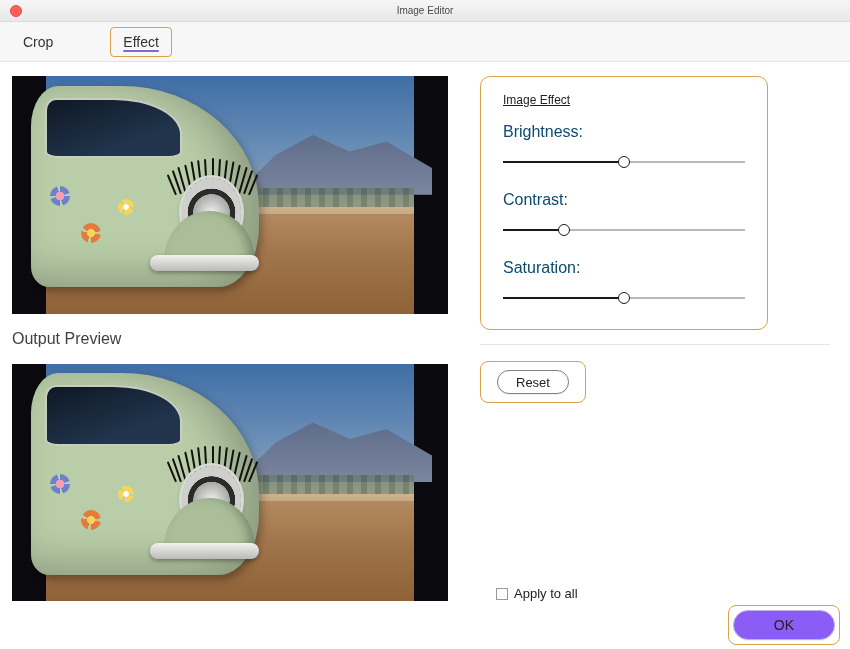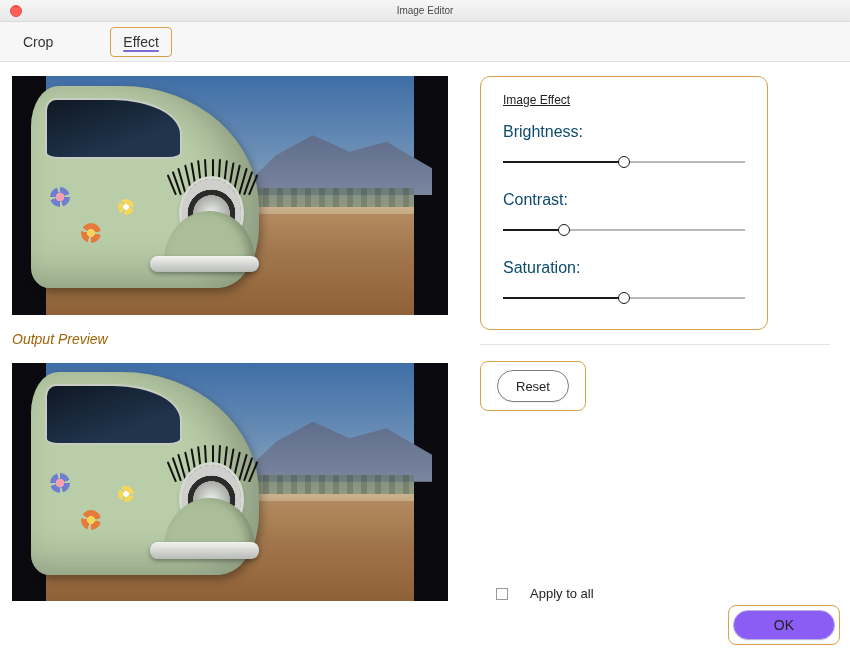--- a/index.html
+++ b/index.html
@@ -39,39 +39,39 @@
     .lashes { position:absolute; left:63%; top:36%; width:32%; height:18%; }
     .lashes span { position:absolute; bottom:0; width:2px; height:100%; background:#111; transform-origin:bottom center; border-radius:1px; }
     .fender { position:absolute; left:58%; top:62%; width:40%; height:30%; background:#aabf99; border-radius: 60% 60% 20% 20% / 100% 100% 20% 20%; box-shadow: inset -6px -4px 12px rgba(0,0,0,0.3); }
     .bumper { position:absolute; left:52%; top:84%; width:48%; height:8%; background: linear-gradient(#f2f3f1,#b9bbb7); border-radius:8px; box-shadow: 0 2px 4px rgba(0,0,0,0.35); }
     .flower { position:absolute; width:20px; height:20px; }
     .flower::before,.flower::after { content:""; position:absolute; inset:0; border-radius:50%; }
     .flower.f1 { left:8%; top:50%; } .flower.f1::before { background: radial-gradient(circle at 50% 50%, #f59fb3 0 30%, transparent 31%), conic-gradient(#6f7fd0 0 20%, transparent 20% 25%, #6f7fd0 25% 45%, transparent 45% 50%, #6f7fd0 50% 70%, transparent 70% 75%, #6f7fd0 75% 95%, transparent 95%); }
     .flower.f2 { left:22%; top:68%; } .flower.f2::before { background: radial-gradient(circle, #f4d65a 0 28%, transparent 29%), conic-gradient(#e67a3c 0 22%, transparent 22% 28%, #e67a3c 28% 50%, transparent 50% 56%, #e67a3c 56% 78%, transparent 78% 84%, #e67a3c 84% 100%); }
     .flower.f3 { left:38%; top:56%; width:16px; height:16px; } .flower.f3::before { background: radial-gradient(circle, #fff 0 25%, transparent 26%), conic-gradient(#f4d65a 0 25%, transparent 25% 30%, #f4d65a 30% 55%, transparent 55% 60%, #f4d65a 60% 85%, transparent 85% 90%, #f4d65a 90% 100%); }
 
-    .section-label { font-size: 14px; color: #a16207; font-style: italic; }
+    .section-label { font-size: 16px; color: #404040; }
 
     
     .effects-box { border: 1px solid #d9a24a; border-radius: 10px; padding: 16px 22px 24px 22px; width: 288px; }
     .effects-title { font-size: 12px; color: #222; margin-bottom: 16px; text-decoration: underline; }
     .slider-group { margin-bottom: 22px; }
     .slider-group:last-child { margin-bottom: 0; }
     .slider-label { font-size: 16px; color: #0c4a6e; margin-bottom: 14px; display:block; }
     .slider { position: relative; height: 14px; }
     .track { position:absolute; left:0; right:0; top:6px; height:2px; background:#b8b8b8; }
     .track-fill { position:absolute; left:0; top:6px; height:2px; background:#1a1a1a; }
     .thumb { position:absolute; top:1px; width:12px; height:12px; border-radius:50%; background:#fff; border:1px solid #1a1a1a; transform: translateX(-50%); }
 
     .divider { border:0; border-top:1px solid #e3e3e3; margin: 14px 0 16px 0; width: 350px; }
     .reset-wrap { border: 1px solid #d9a24a; border-radius: 8px; padding: 8px 16px; width: fit-content; }
-    .btn { height: 32px; padding: 0 18px; border-radius: 999px; background:#fff; border:1px solid #b9b9b9; font-size:13px; color:#222; cursor:pointer; display:inline-flex; align-items:center; justify-content:center; box-shadow: 0 1px 1px rgba(0,0,0,0.06); }
+    .btn { height: 24px; padding: 0 18px; border-radius: 999px; background:#fff; border:1px solid #b9b9b9; font-size:13px; color:#222; cursor:pointer; display:inline-flex; align-items:center; justify-content:center; box-shadow: 0 1px 1px rgba(0,0,0,0.06); }
     .reset-wrap .btn { border-color:#7f7f7f; }
 
-    .apply-row { display:flex; align-items:center; gap:22px; margin-top:auto; padding-top: 8px; font-size:13px; color:#222; margin-left: 16px; }
+    .apply-row { display:flex; align-items:center; gap:6px; margin-top:auto; padding-top: 8px; font-size:13px; color:#222; margin-left: 16px; }
     .checkbox { width:12px; height:12px; border:1px solid #9a9a9a; background:#fff; }
 
     
     .footer { height: 48px; display:flex; justify-content:flex-end; align-items:center; gap:14px; padding: 0 10px; }
     .footer .btn { height: 30px; padding: 0 36px; font-size:14px; }
     .ok-wrap { border:1px solid #d9a24a; border-radius:8px; padding:4px; }
     .ok-wrap .btn { background:#8b5cf6; border-color:#bdb2e1; padding: 0 40px; }
   </style>
 </head>
 <body>

